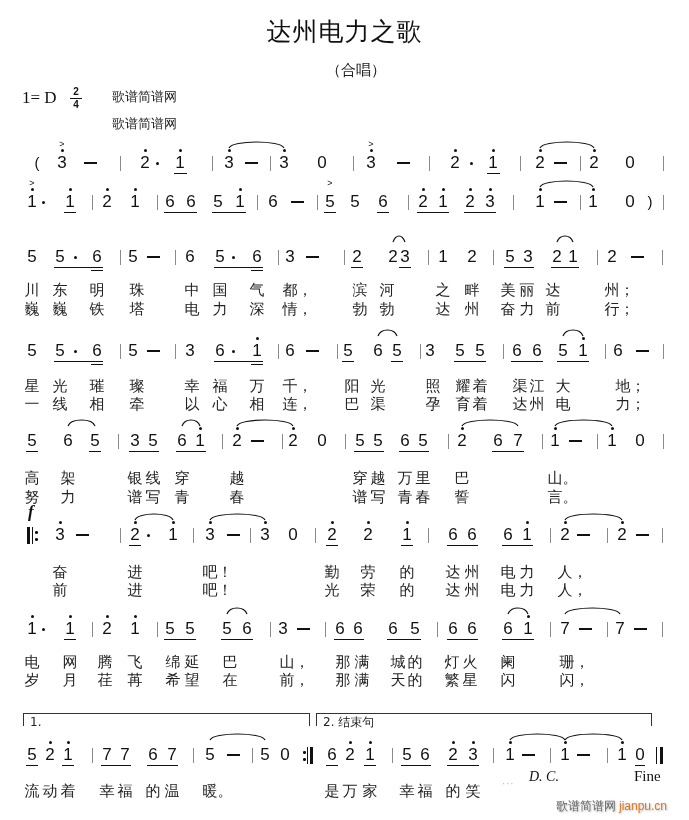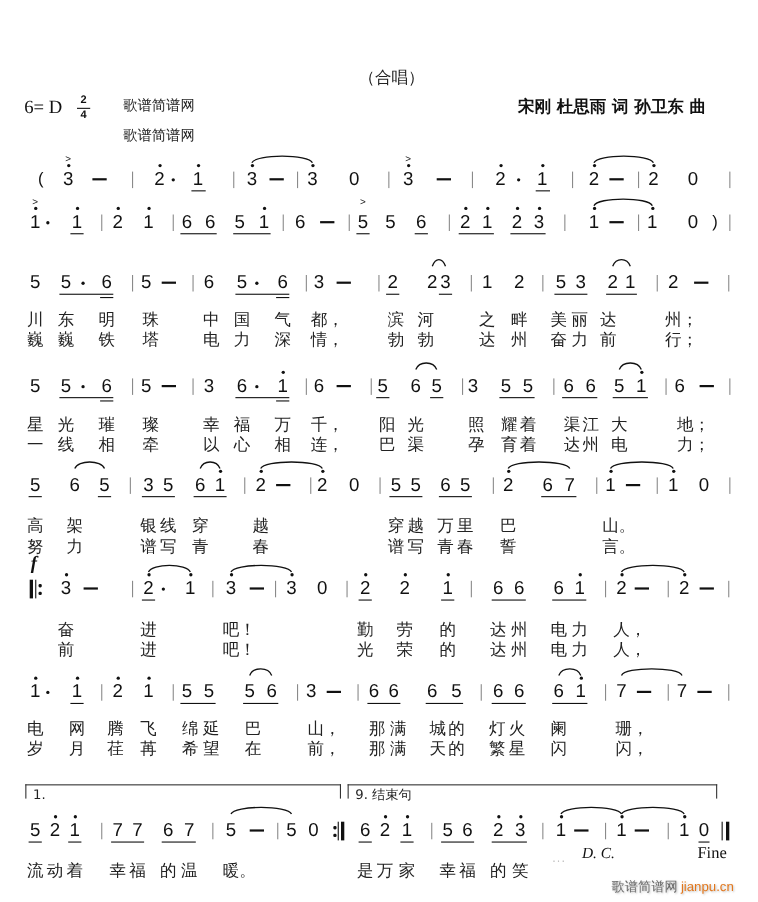--- a/index.html
+++ b/index.html
@@ -41,32 +41,32 @@
   .mark.fine{font-family:"Liberation Serif",serif;font-size:15px;line-height:16px;}
   .mark.faint{font-size:10px;color:#bbb;letter-spacing:1px;}
   .watermark{position:absolute;left:556px;top:798px;font-size:12px;line-height:16px;white-space:nowrap;text-shadow:1px 1px 2px #bbb;}
   .watermark .site{color:#666;}
   .watermark .dom{color:#e2761b;margin-left:3px;font-family:"Liberation Sans",sans-serif;}
 </style>
 </head>
 <body>
 
 <div id="page">
+  <div class="title">达州电力之歌</div>
   <div class="subtitle">（合唱）</div>
 
   <div class="keysig">
-    <span class="key">6= D</span>
+    <span class="key">1= D</span>
     <span class="frac">
       <span class="num">2</span>
       <span class="den">4</span>
     </span>
   </div>
   <div class="tempo">歌谱简谱网</div>
   <div class="expr">歌谱简谱网</div>
-  <div class="credits">宋刚 杜思雨 词 孙卫东 曲</div>
 
   <div id="score">
       <div class="system">
         <span class="tok paren" style="left: 37px; top: 154px;">(</span>
         <span class="tok note" style="left: 62px; top: 154px;"><span class="digit">3</span><span class="hi"></span><span class="acc">&gt;</span></span>
         <span class="dash" style="left: 90px; top: 162px;"></span>
         <span class="bar" style="left: 120px; top: 156px;"></span>
         <span class="tok note" style="left: 145px; top: 154px;"><span class="digit">2</span><span class="hi"></span></span>
         <span class="adot" style="left: 157px; top: 162px;"></span>
         <span class="tok note" style="left: 180px; top: 154px;"><span class="digit">1</span><span class="hi"></span></span>
@@ -570,21 +570,21 @@
       <path d="M565 614 C568 606 617 606 620 614"></path>
       <path d="M210 740 C213 732 262 732 265 740"></path>
       <path d="M510 740 C513 732 562 732 565 740"></path>
       <path d="M565 740 C568 732 619 732 622 740"></path>
     </svg>
   <div id="extras">
       <div class="volta" style="left: 23px; width: 285px; top: 713px;">
         <span>1.</span>
       </div>
       <div class="volta" style="left: 316px; width: 334px; top: 713px;">
-        <span>9. 结束句</span>
+        <span>2. 结束句</span>
       </div>
       <div class="mark dyn" style="left: 28px; top: 503px;">f</div>
       <div class="mark dc" style="left: 529px; top: 769px;">D. C.</div>
       <div class="mark fine" style="left: 634px; top: 768px;">Fine</div>
       <div class="mark faint" style="left: 502px; top: 778px;">···</div>
     </div>
 
   <div class="watermark">
     <span class="site">歌谱简谱网</span><span class="dom">jianpu.cn</span>
   </div>

